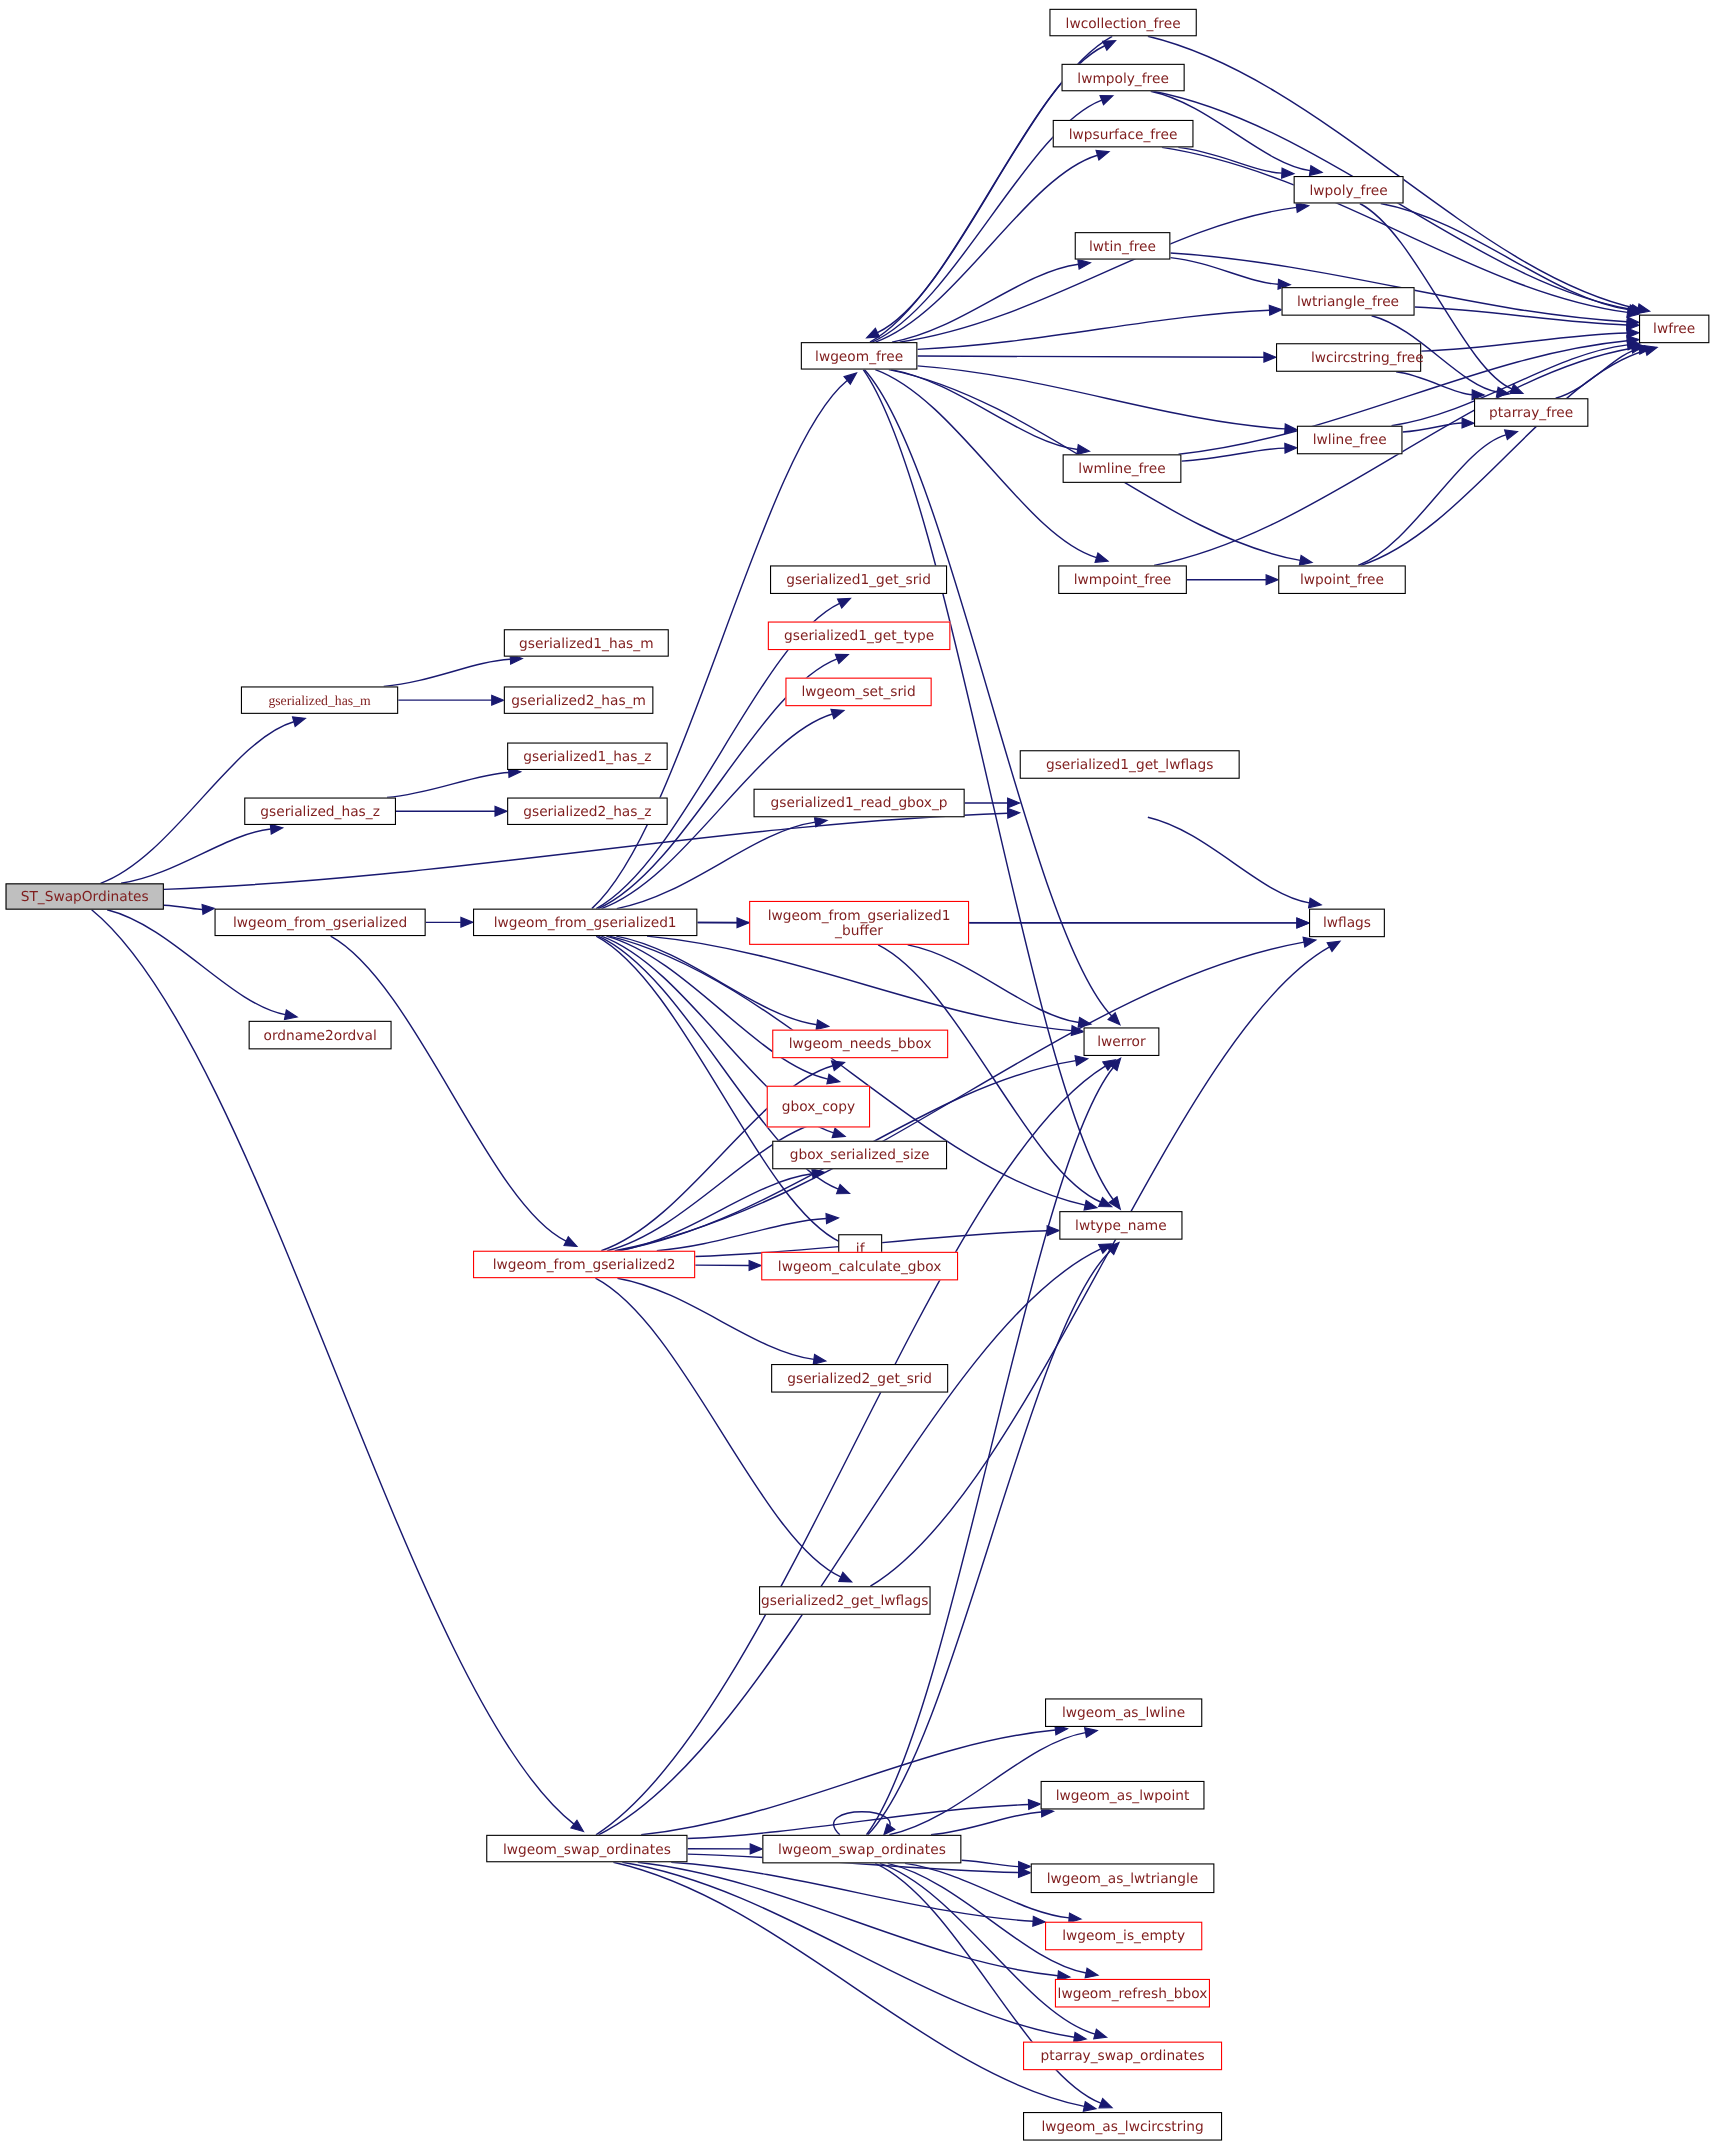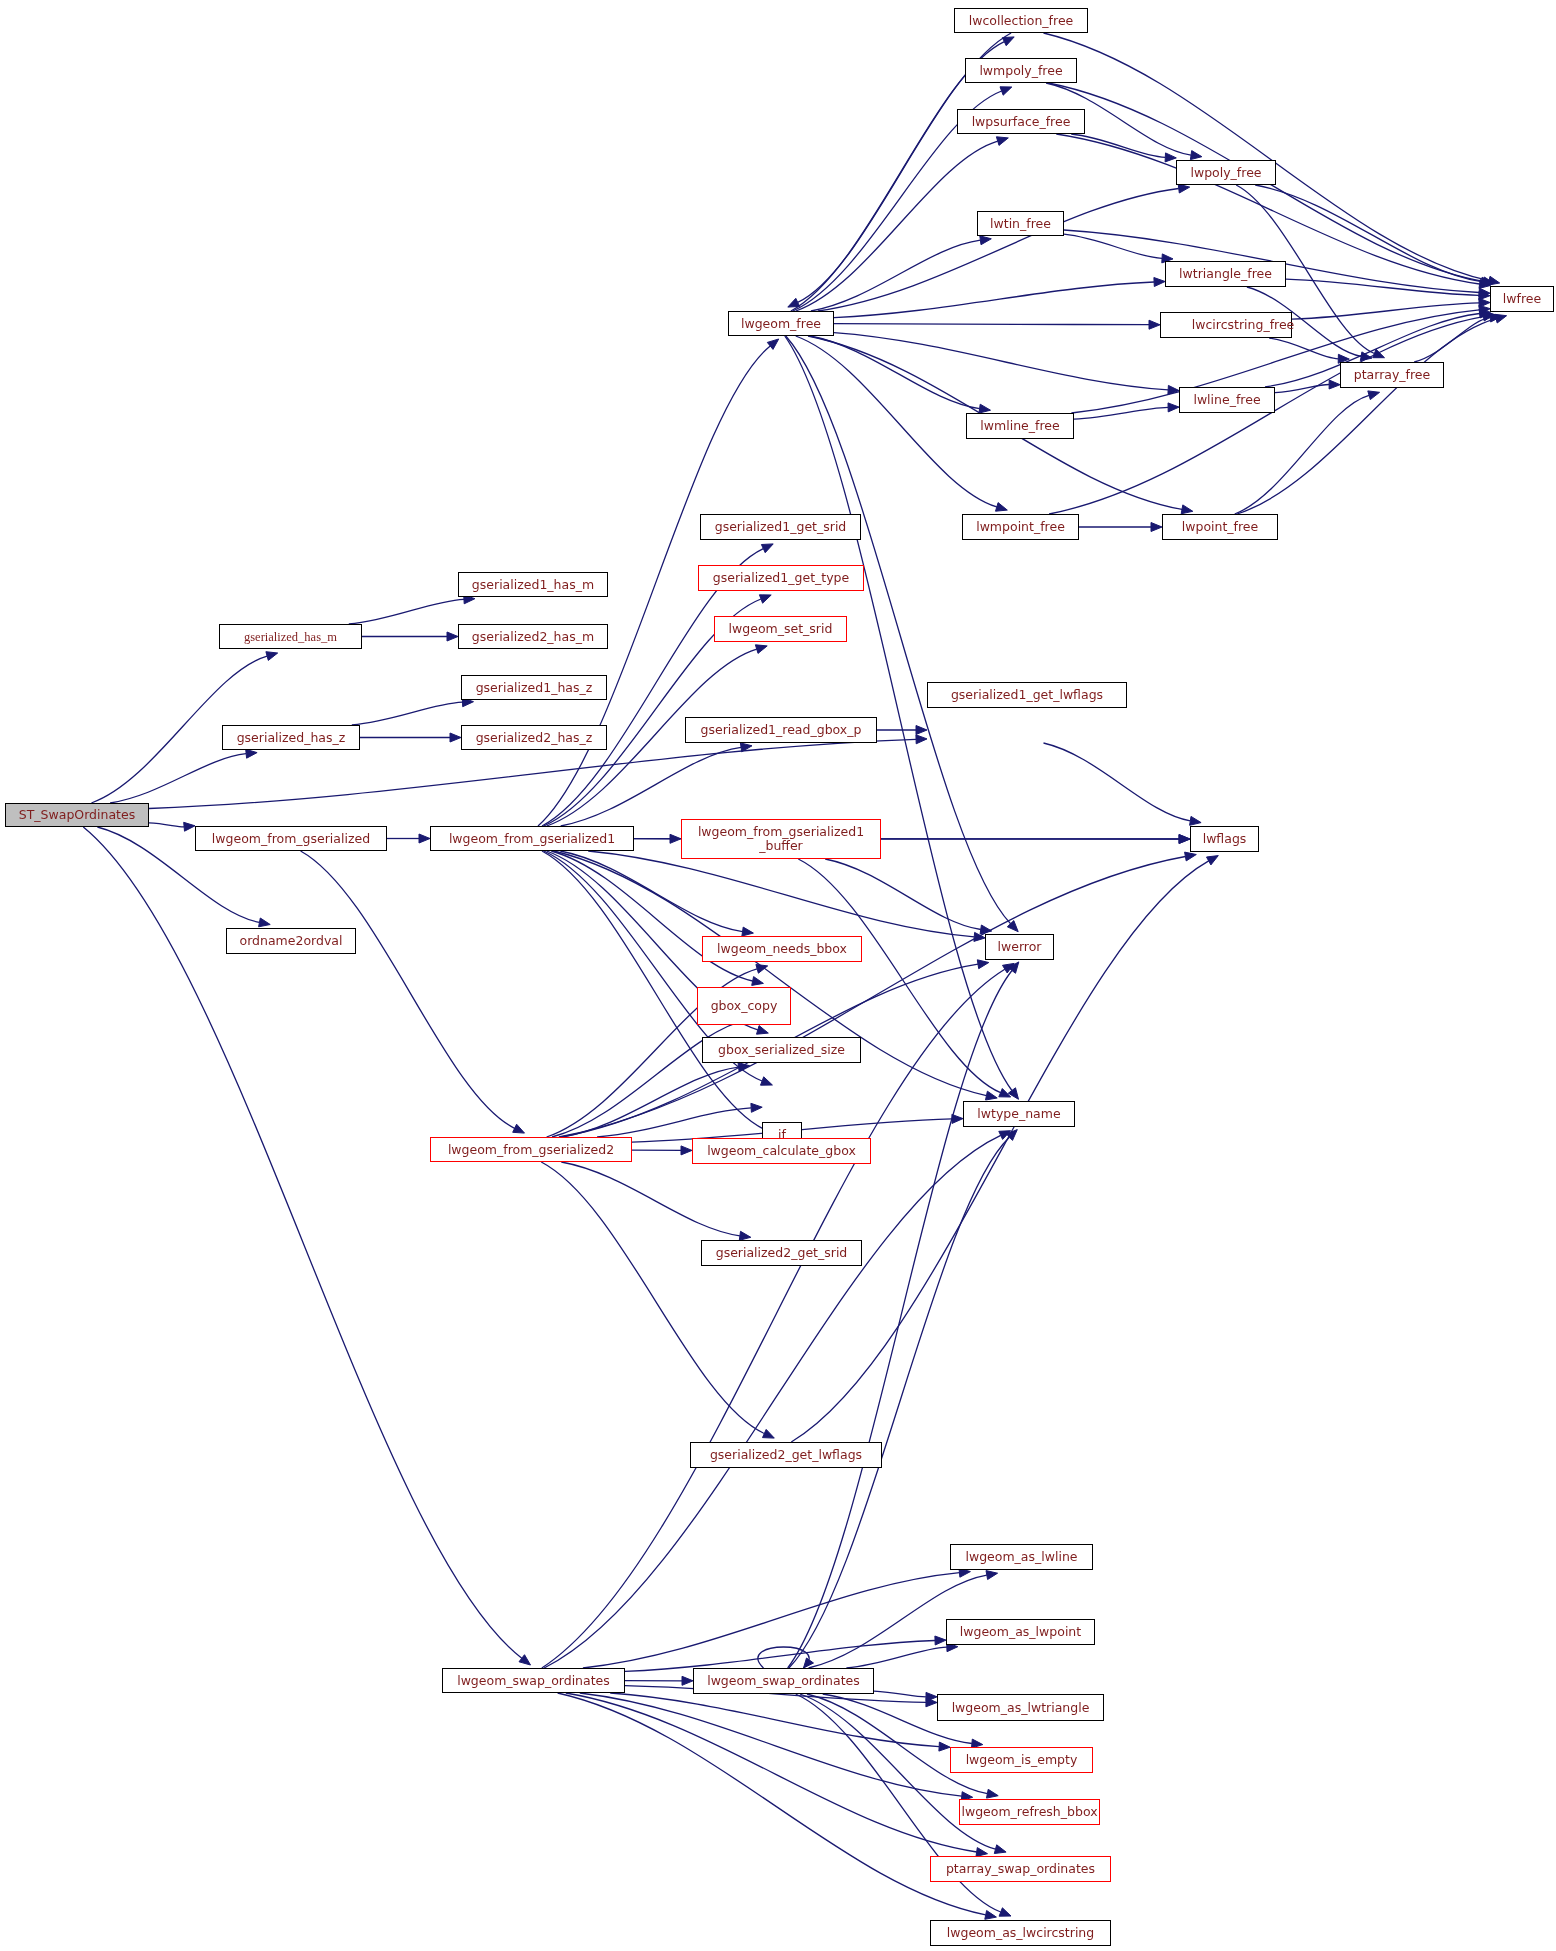--- a/index.html
+++ b/index.html
@@ -408,21 +408,21 @@
     <g>
       <path class="edge" d="M795.7,1694.0 C870.1,1727.9 933.9,1886.1 1000.7,1912.0"></path>
       <polygon class="arrow" points="1011.0,1916.0 999.1,1916.2 1002.4,1907.8"></polygon>
     </g>
   </svg>
 
 <div id="nodes">
   <div class="node root" style="left:5px;top:803px;width:144px;height:24px;">ST_SwapOrdinates</div>
   <div class="node" style="left:219px;top:624px;width:143px;height:25px;font-family:Liberation Serif, serif;">gserialized_has_m</div>
   <div class="node" style="left:458px;top:572px;width:150px;height:25px;">gserialized1_has_m</div>
-  <div class="node" style="left:458px;top:624px;width:150px;height:25px;">gserialized2_has_m</div>
+  <div class="node" style="left:458px;top:624px;width:136px;height:25px;">gserialized2_has_m</div>
   <div class="node" style="left:222px;top:725px;width:138px;height:25px;">gserialized_has_z</div>
   <div class="node" style="left:461px;top:675px;width:146px;height:25px;">gserialized1_has_z</div>
   <div class="node" style="left:461px;top:725px;width:146px;height:25px;">gserialized2_has_z</div>
   <div class="node" style="left:195px;top:826px;width:192px;height:25px;">lwgeom_from_gserialized</div>
   <div class="node" style="left:226px;top:928px;width:130px;height:26px;">ordname2ordval</div>
   <div class="node" style="left:430px;top:826px;width:204px;height:25px;">lwgeom_from_gserialized1</div>
   <div class="node" style="left:442px;top:1668px;width:183px;height:25px;">lwgeom_swap_ordinates</div>
   <div class="node truncated" style="left:430px;top:1137px;width:202px;height:25px;">lwgeom_from_gserialized2</div>
   <div class="node" style="left:728px;top:311px;width:106px;height:25px;">lwgeom_free</div>
   <div class="node" style="left:954px;top:8px;width:134px;height:25px;">lwcollection_free</div>
@@ -447,21 +447,21 @@
   <div class="node truncated" style="left:681px;top:819px;width:200px;height:40px;">lwgeom_from_gserialized1
 _buffer</div>
   <div class="node" style="left:985px;top:934px;width:69px;height:26px;">lwerror</div>
   <div class="node" style="left:963px;top:1101px;width:112px;height:26px;">lwtype_name</div>
   <div class="node truncated" style="left:702px;top:936px;width:160px;height:26px;">lwgeom_needs_bbox</div>
   <div class="node truncated" style="left:697px;top:987px;width:94px;height:38px;">gbox_copy</div>
   <div class="node" style="left:702px;top:1037px;width:159px;height:26px;">gbox_serialized_size</div>
   <div class="node" style="left:762px;top:1089px;width:40px;height:26px;margin-top:33px;">if</div>
   <div class="node truncated" style="left:692px;top:1138px;width:179px;height:26px;">lwgeom_calculate_gbox</div>
   <div class="node" style="left:701px;top:1240px;width:161px;height:26px;">gserialized2_get_srid</div>
-  <div class="node" style="left:690px;top:1442px;width:192px;height:26px;">gserialized2_get_lwflags</div>
+  <div class="node" style="left:690px;top:1442px;width:156px;height:26px;">gserialized2_get_lwflags</div>
   <div class="node" style="left:950px;top:1544px;width:143px;height:26px;">lwgeom_as_lwline</div>
   <div class="node" style="left:946px;top:1619px;width:149px;height:26px;">lwgeom_as_lwpoint</div>
   <div class="node" style="left:693px;top:1668px;width:181px;height:26px;">lwgeom_swap_ordinates</div>
   <div class="node" style="left:937px;top:1694px;width:167px;height:27px;">lwgeom_as_lwtriangle</div>
   <div class="node truncated" style="left:950px;top:1747px;width:143px;height:26px;">lwgeom_is_empty</div>
   <div class="node truncated" style="left:959px;top:1799px;width:141px;height:26px;">lwgeom_refresh_bbox</div>
   <div class="node truncated" style="left:930px;top:1856px;width:181px;height:26px;">ptarray_swap_ordinates</div>
   <div class="node" style="left:930px;top:1920px;width:181px;height:26px;">lwgeom_as_lwcircstring</div>
 </div>
 

